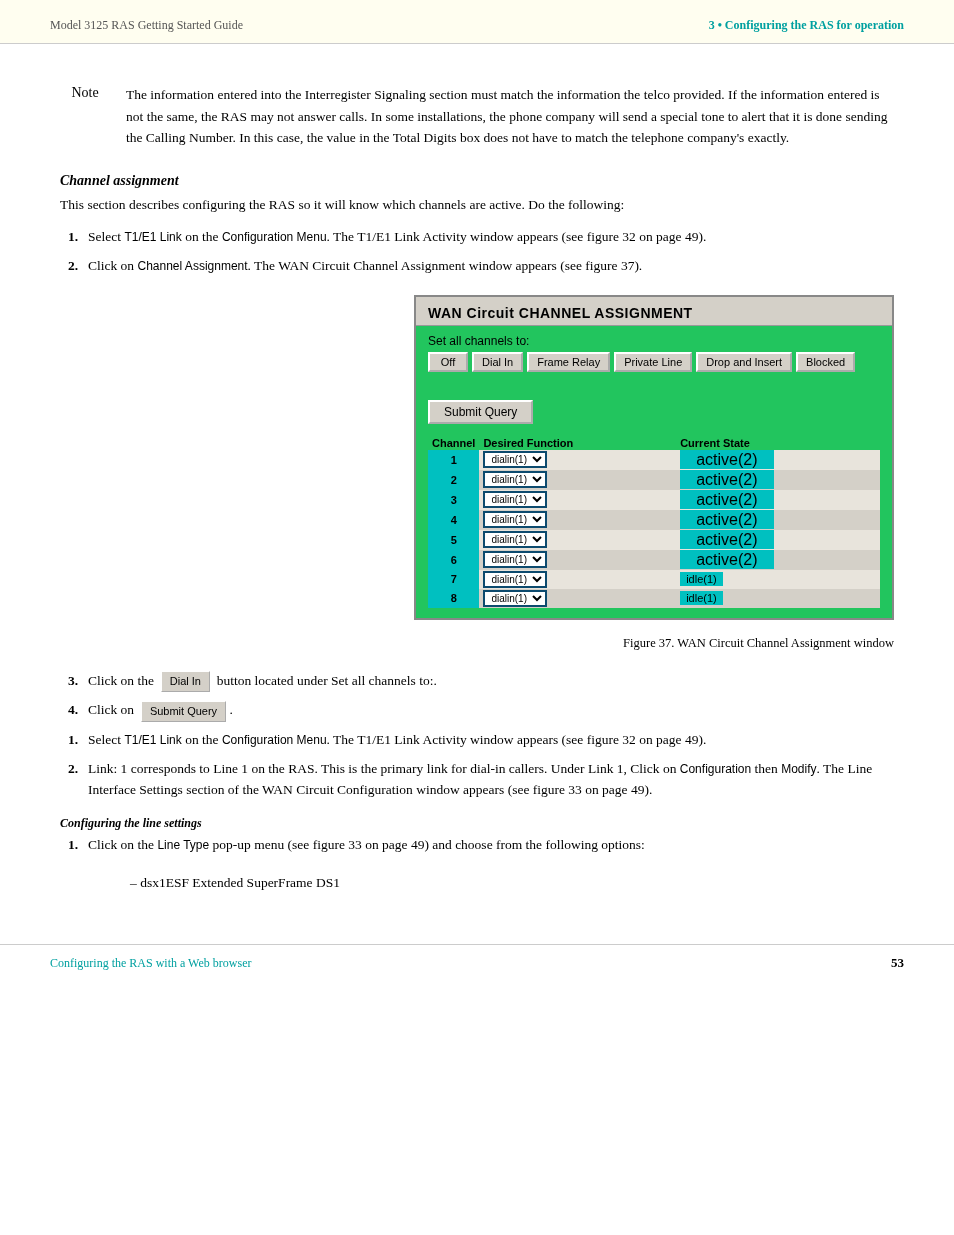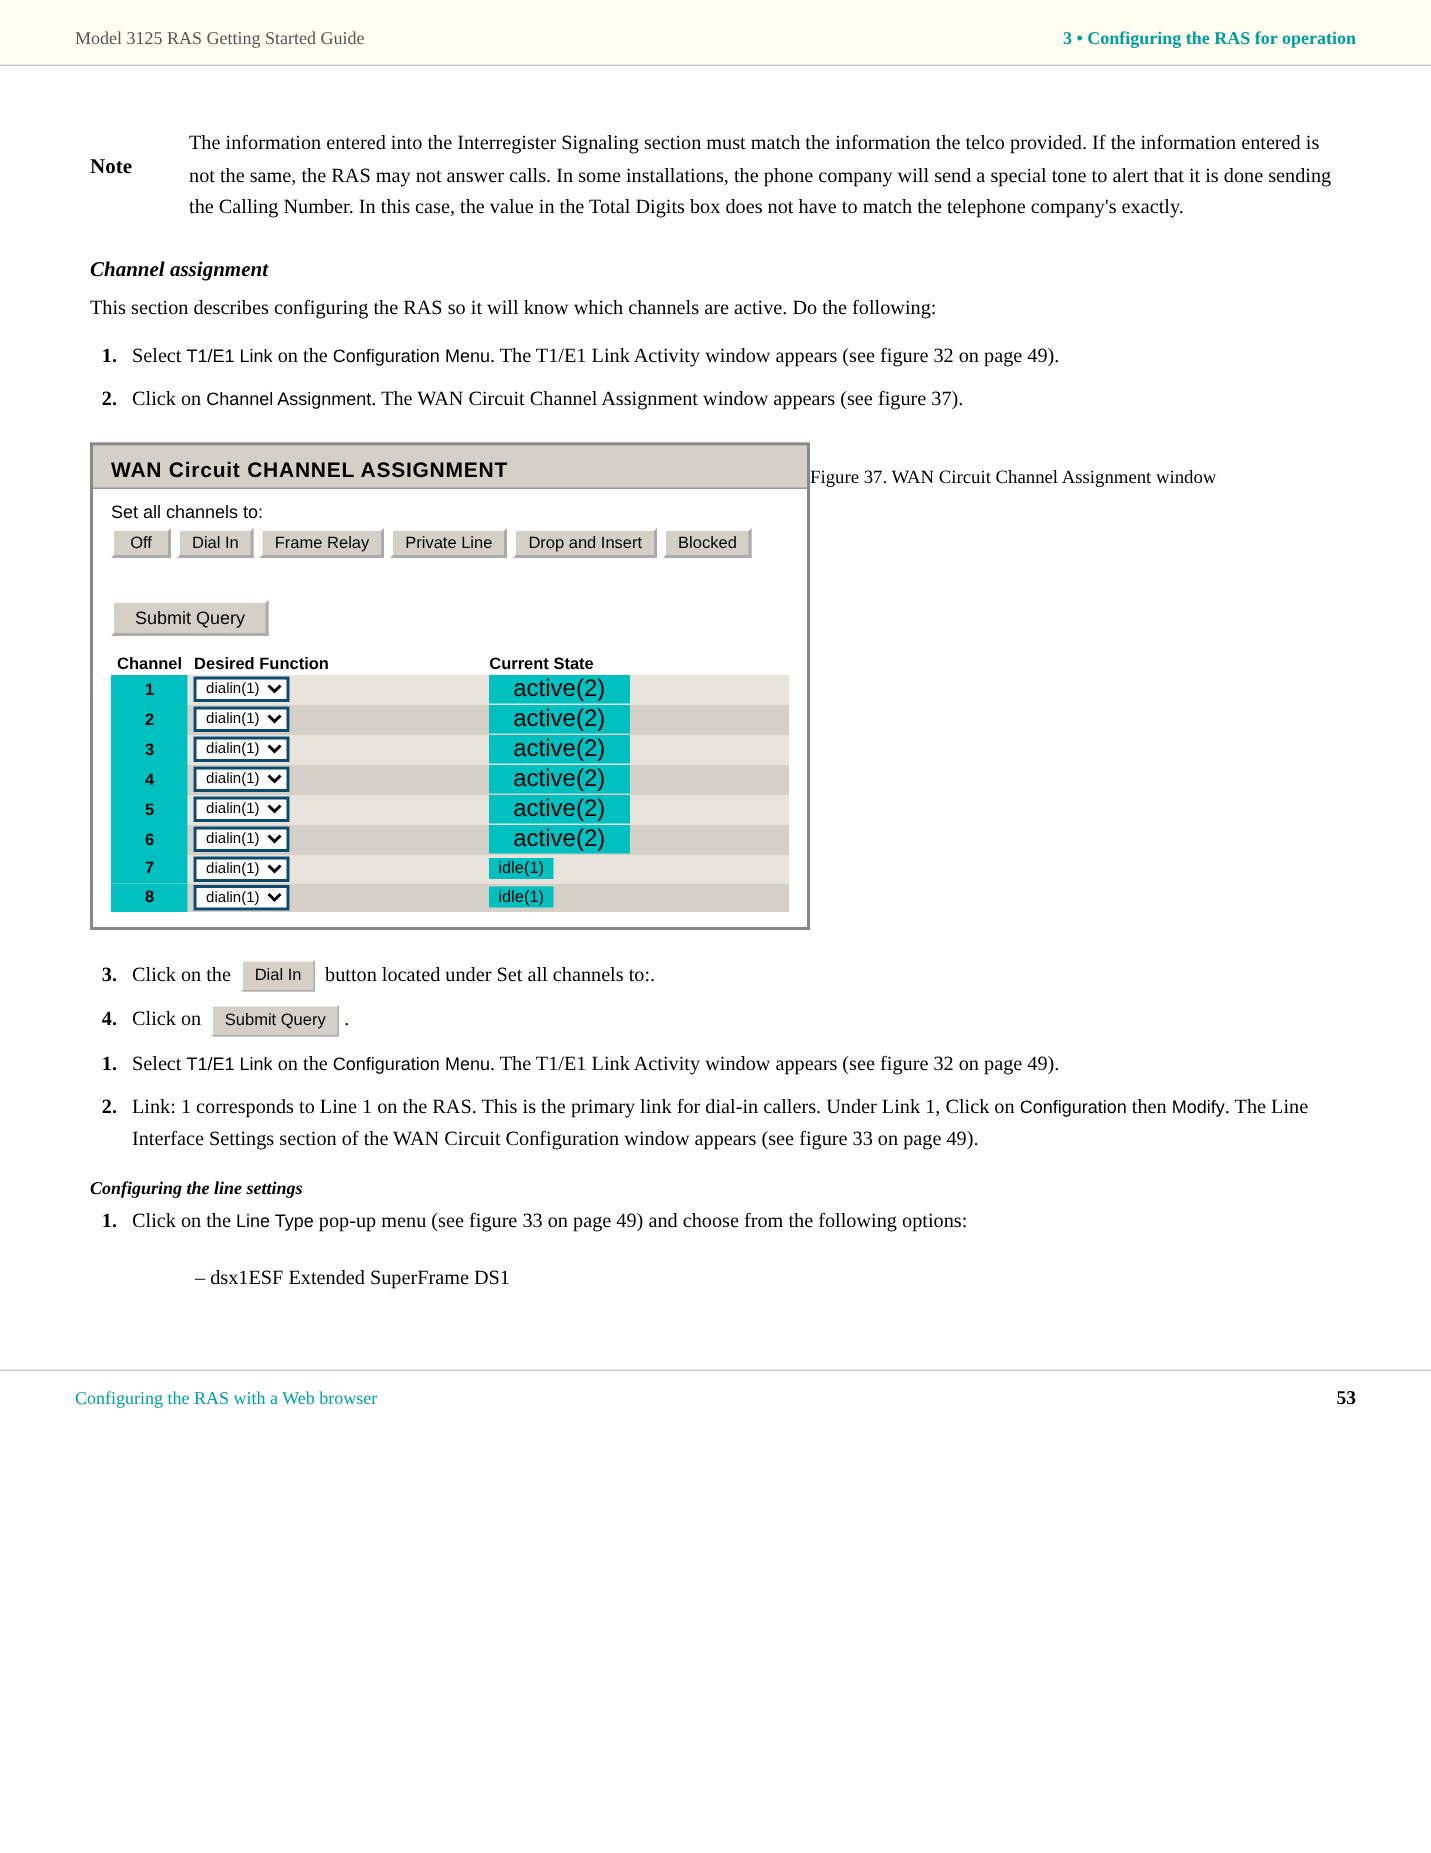--- a/index.html
+++ b/index.html
@@ -47,26 +47,25 @@
     }
 
     
     .note-box {
       display: flex;
       gap: 16px;
       margin: 20px 0 24px 0;
     }
 
     .note-label {
-      font-weight: bold;
+      font-weight: normal;
       font-size: 14px;
       min-width: 50px;
-      text-align: left;
+      text-align: center;
       padding-top: 1px;
-      margin-top: 19px;
     }
 
     .note-text {
       font-size: 13.5px;
       line-height: 1.6;
       color: #000;
     }
 
     
     .section-heading-italic {
@@ -104,21 +103,22 @@
       text-align: right;
     }
 
     .numbered-list li .text {
       flex: 1;
     }
 
     
     .figure-container {
       display: flex;
-      align-items: flex-start;
+      flex-direction: column;
+      align-items: flex-end;
       margin: 18px 0 20px 0;
     }
 
     
     .wan-window {
       border: 2px solid #888;
       background: #d4d0c8;
       width: 480px;
       padding: 0;
     }
@@ -128,21 +128,21 @@
       padding: 8px 12px 4px 12px;
       font-size: 14px;
       font-weight: bold;
       font-family: Arial, sans-serif;
       letter-spacing: 0.5px;
       border-bottom: 1px solid #999;
     }
 
     .wan-body {
       padding: 8px 12px 10px 12px;
-      background: #ffffff;
+      background: #22c55e;
     }
 
     .set-all-label {
       font-size: 12px;
       font-family: Arial, sans-serif;
       margin-bottom: 4px;
     }
 
     .button-row {
       display: flex;

